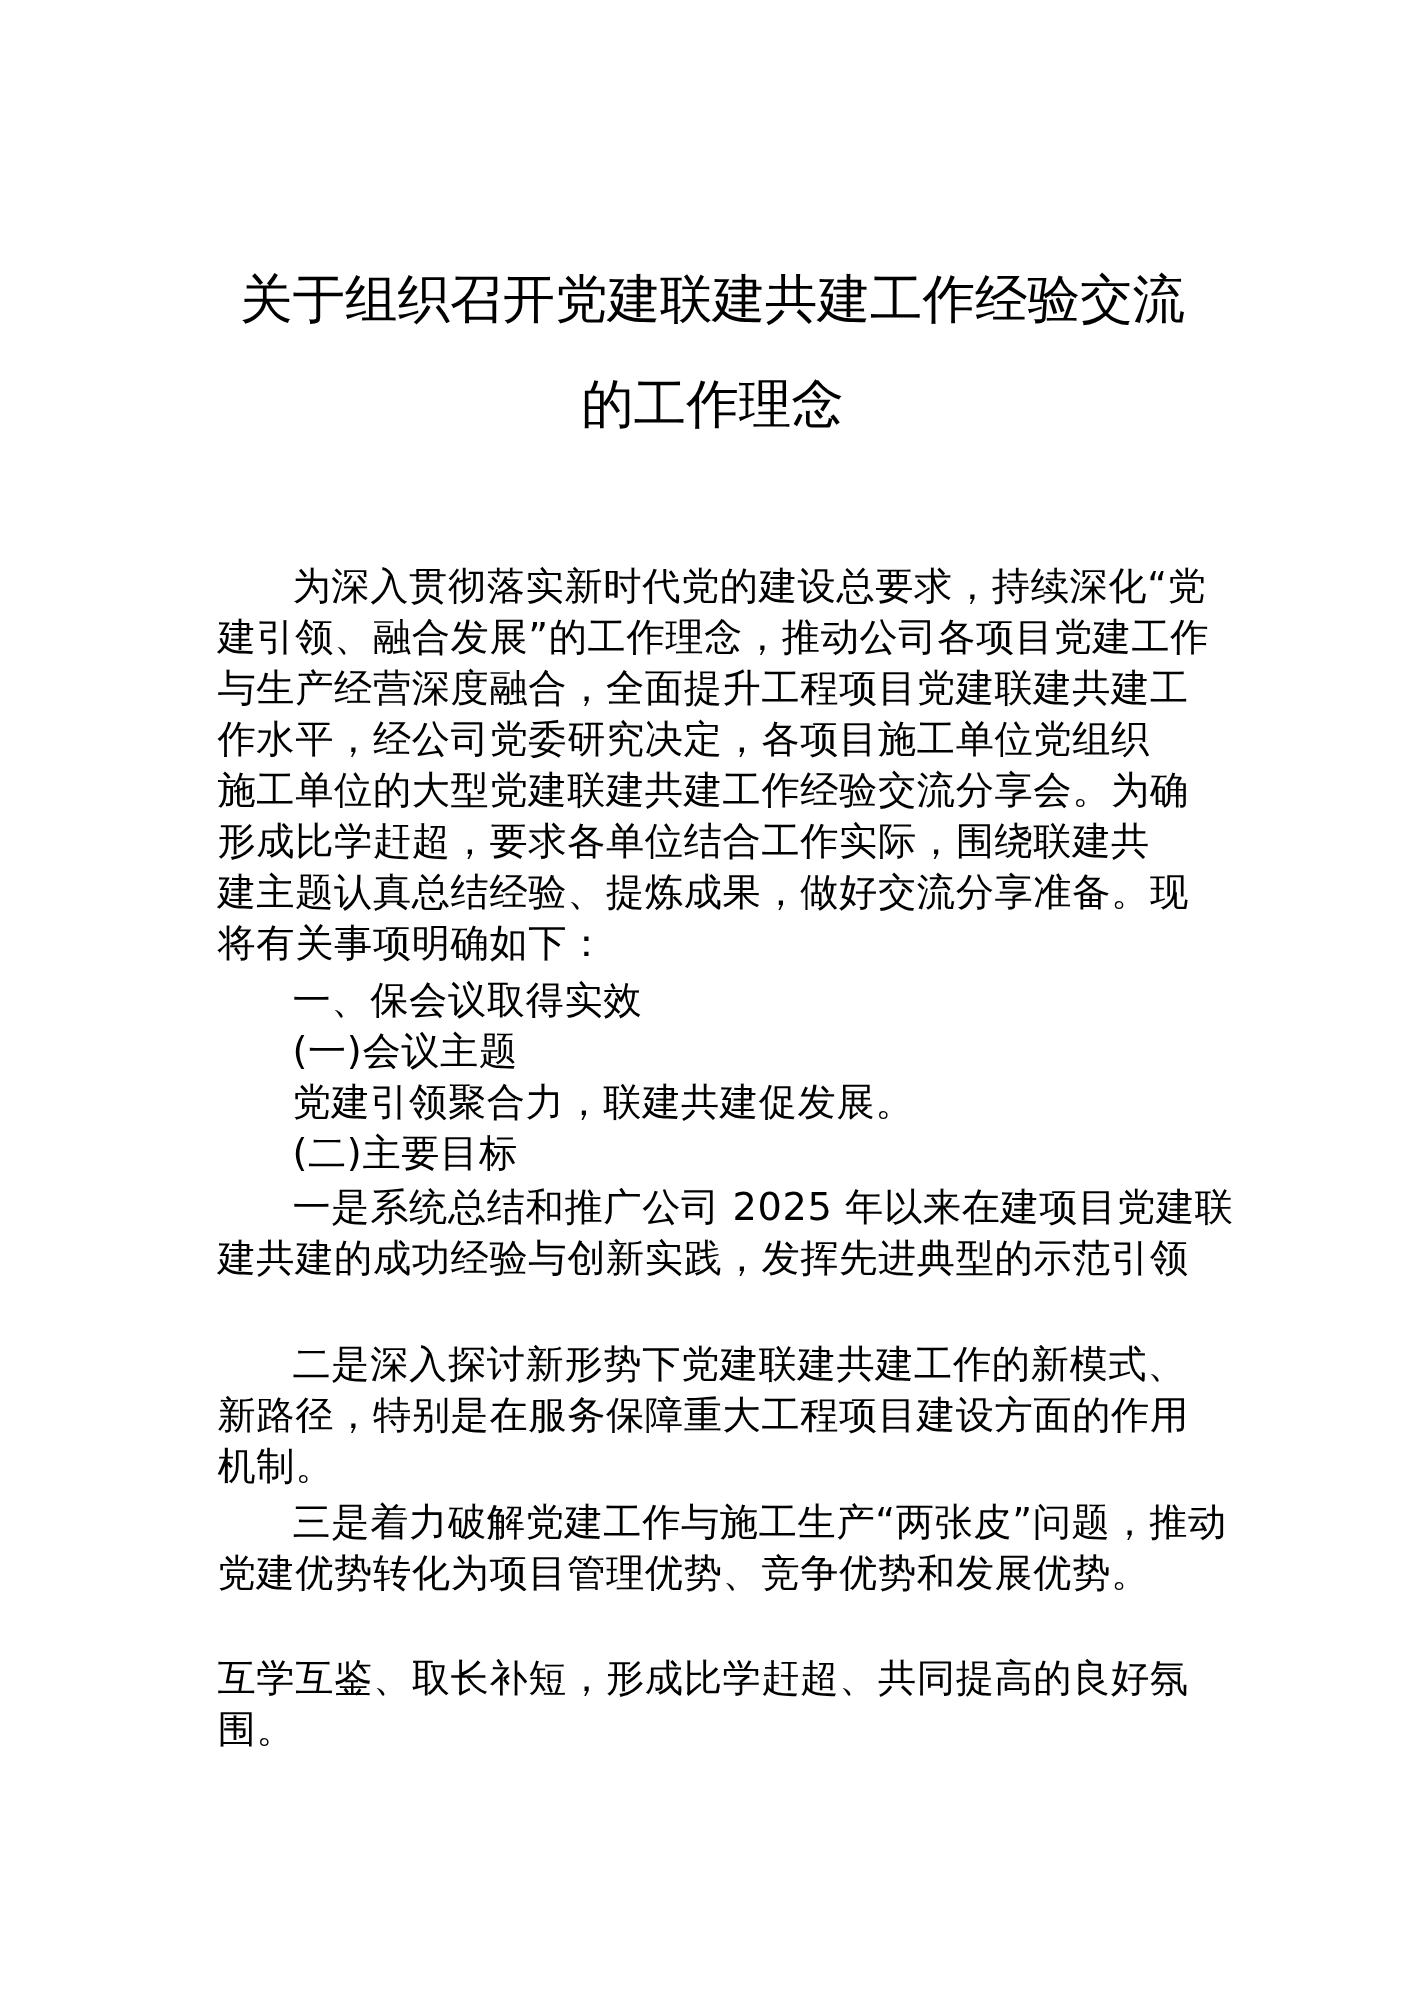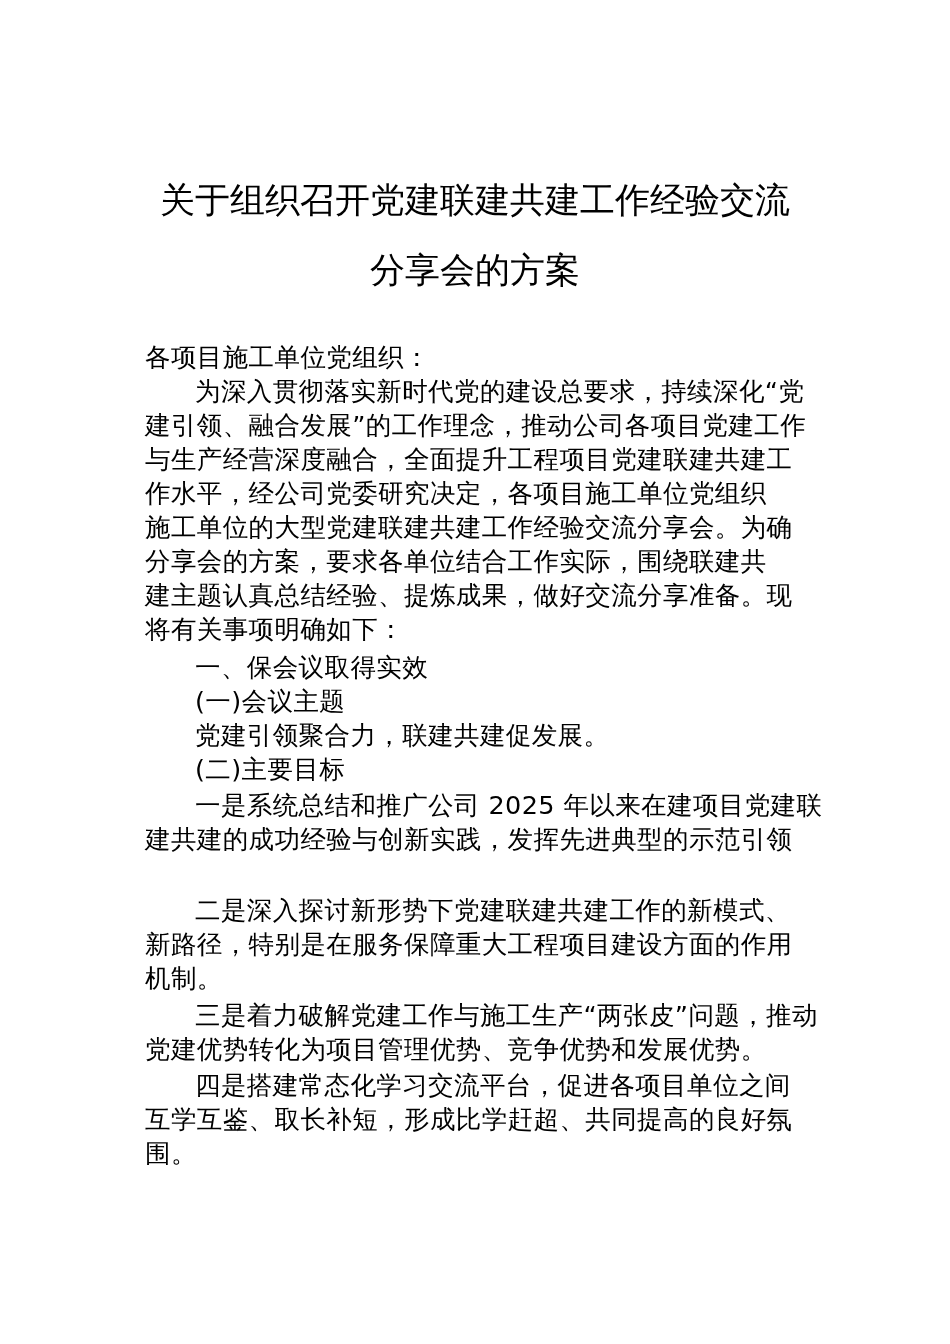--- a/index.html
+++ b/index.html
@@ -15,38 +15,36 @@
     font-family: "DejaVu Sans", sans-serif; font-size: 25.5px; line-height: 34px;
     white-space: nowrap; letter-spacing: 0.4px;
   }
   .indent { left: 195px; }
 </style>
 </head>
 <body>
 
 <div class="page">
   <div class="title-line" style="top:180px">关于组织召开党建联建共建工作经验交流</div>
-  <div class="title-line" style="top:250px">分享会的方案</div>
+  <div class="title-line" style="top:250px">的工作理念</div>
 
-  <div class="line" style="top:340px">各项目施工单位党组织：</div>
   <div class="line indent" style="top:374px">为深入贯彻落实新时代党的建设总要求，持续深化“党</div>
   <div class="line" style="top:408px">建引领、融合发展”的工作理念，推动公司各项目党建工作</div>
   <div class="line" style="top:442px">与生产经营深度融合，全面提升工程项目党建联建共建工</div>
   <div class="line" style="top:476px">作水平，经公司党委研究决定，各项目施工单位党组织</div>
   <div class="line" style="top:510px">施工单位的大型党建联建共建工作经验交流分享会。为确</div>
-  <div class="line" style="top:544px">分享会的方案，要求各单位结合工作实际，围绕联建共</div>
+  <div class="line" style="top:544px">形成比学赶超，要求各单位结合工作实际，围绕联建共</div>
   <div class="line" style="top:578px">建主题认真总结经验、提炼成果，做好交流分享准备。现</div>
   <div class="line" style="top:612px">将有关事项明确如下：</div>
   <div class="line indent" style="top:650px">一、保会议取得实效</div>
   <div class="line indent" style="top:684px">(一)会议主题</div>
   <div class="line indent" style="top:718px">党建引领聚合力，联建共建促发展。</div>
   <div class="line indent" style="top:752px">(二)主要目标</div>
   <div class="line indent" style="top:788px">一是系统总结和推广公司 2025 年以来在建项目党建联</div>
   <div class="line" style="top:822px">建共建的成功经验与创新实践，发挥先进典型的示范引领</div>
   <div class="line indent" style="top:893px">二是深入探讨新形势下党建联建共建工作的新模式、</div>
   <div class="line" style="top:927px">新路径，特别是在服务保障重大工程项目建设方面的作用</div>
   <div class="line" style="top:961px">机制。</div>
   <div class="line indent" style="top:998px">三是着力破解党建工作与施工生产“两张皮”问题，推动</div>
   <div class="line" style="top:1032px">党建优势转化为项目管理优势、竞争优势和发展优势。</div>
-  <div class="line indent" style="top:1068px">四是搭建常态化学习交流平台，促进各项目单位之间</div>
   <div class="line" style="top:1102px">互学互鉴、取长补短，形成比学赶超、共同提高的良好氛</div>
   <div class="line" style="top:1136px">围。</div>
 </div>
 
 </body></html>

